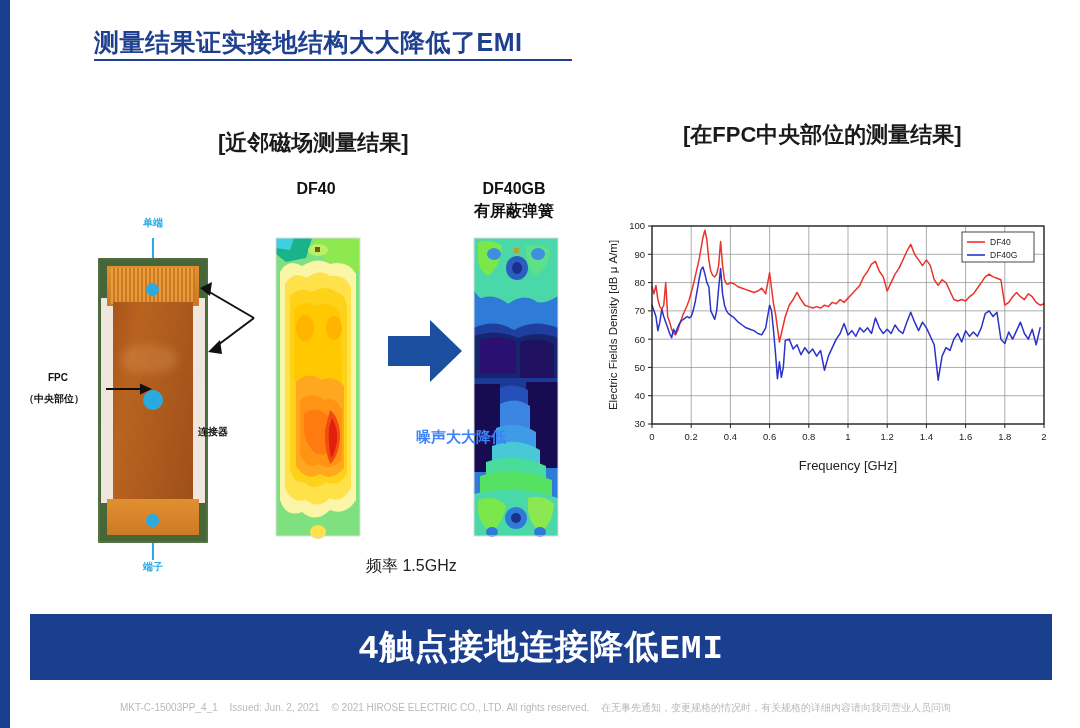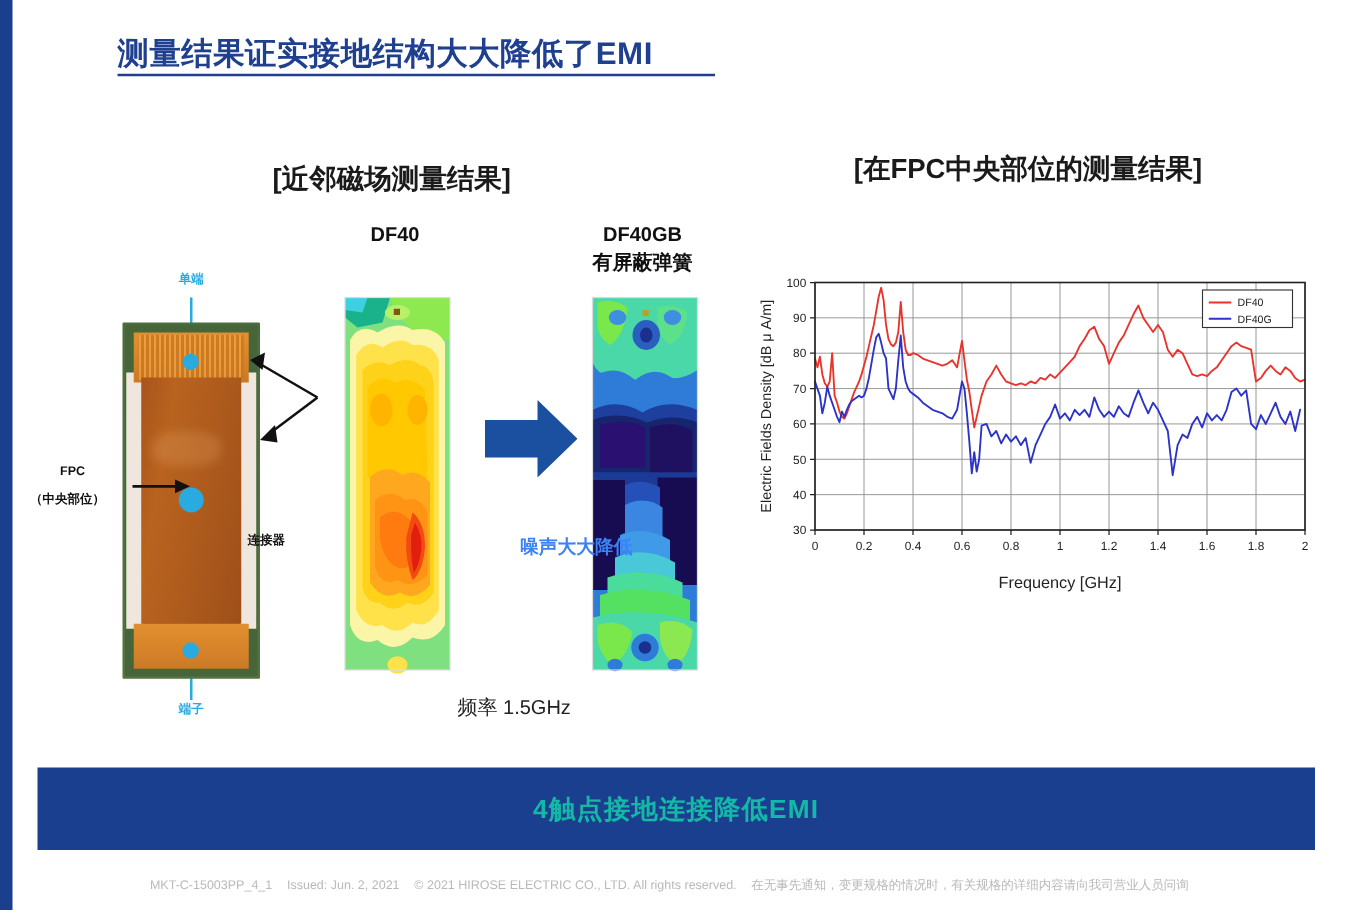--- a/index.html
+++ b/index.html
@@ -99,21 +99,21 @@
     position:absolute;left:604px;top:214px;width:448px;height:268px;background:#fff;
   }
   .chart-svg{display:block;}
 
   
   .banner{
     position:absolute;left:30px;top:614px;width:1022px;height:66px;
     background:#1b3f8f;display:flex;align-items:center;justify-content:center;
   }
   .banner-text{
-    color:#14b8a6;font-size:21px;font-weight:bold;letter-spacing:1px;white-space:nowrap;
+    color:#ffffff;font-size:34px;font-weight:bold;letter-spacing:1px;white-space:nowrap;font-family:Liberation Mono, monospace;
   }
 
   
   .footer{
     position:absolute;left:0;top:701px;width:1080px;text-align:center;
     font-size:10px;color:#b9b9b9;white-space:nowrap;
   }
   .footer span{margin-right:9px;text-align:right;}
 </style>
 </head>

